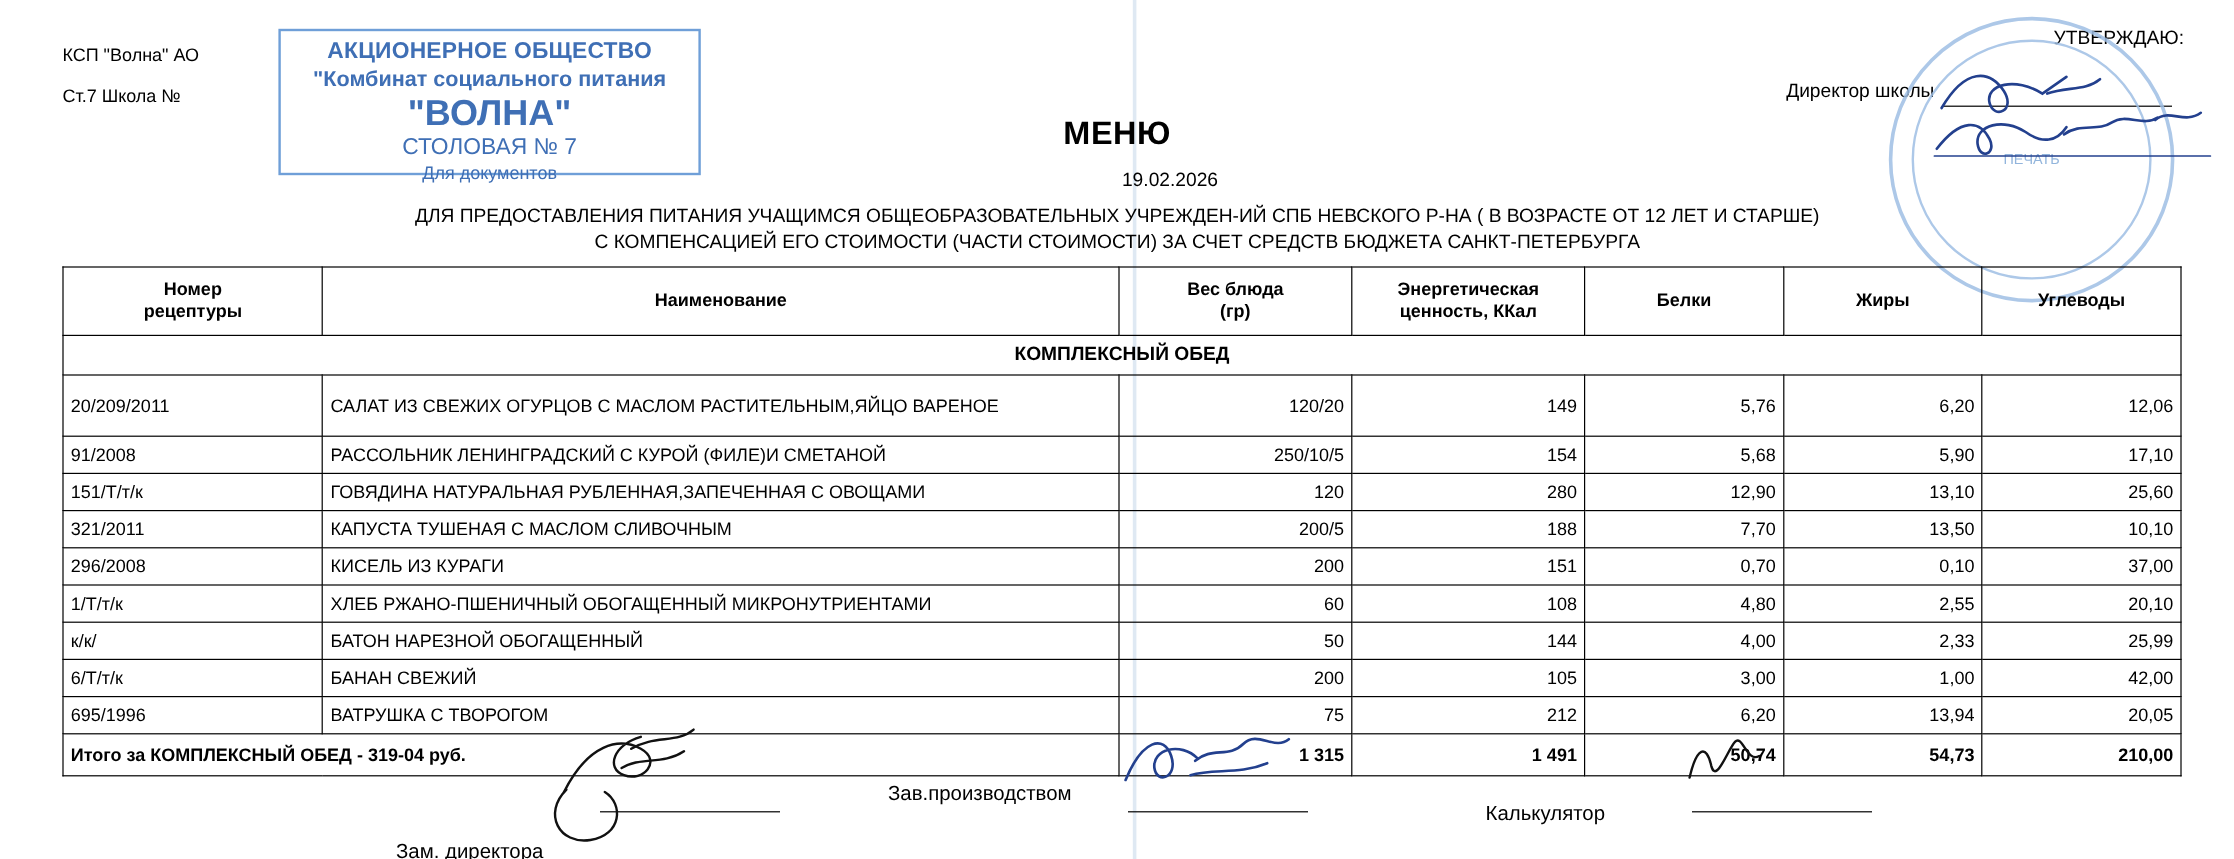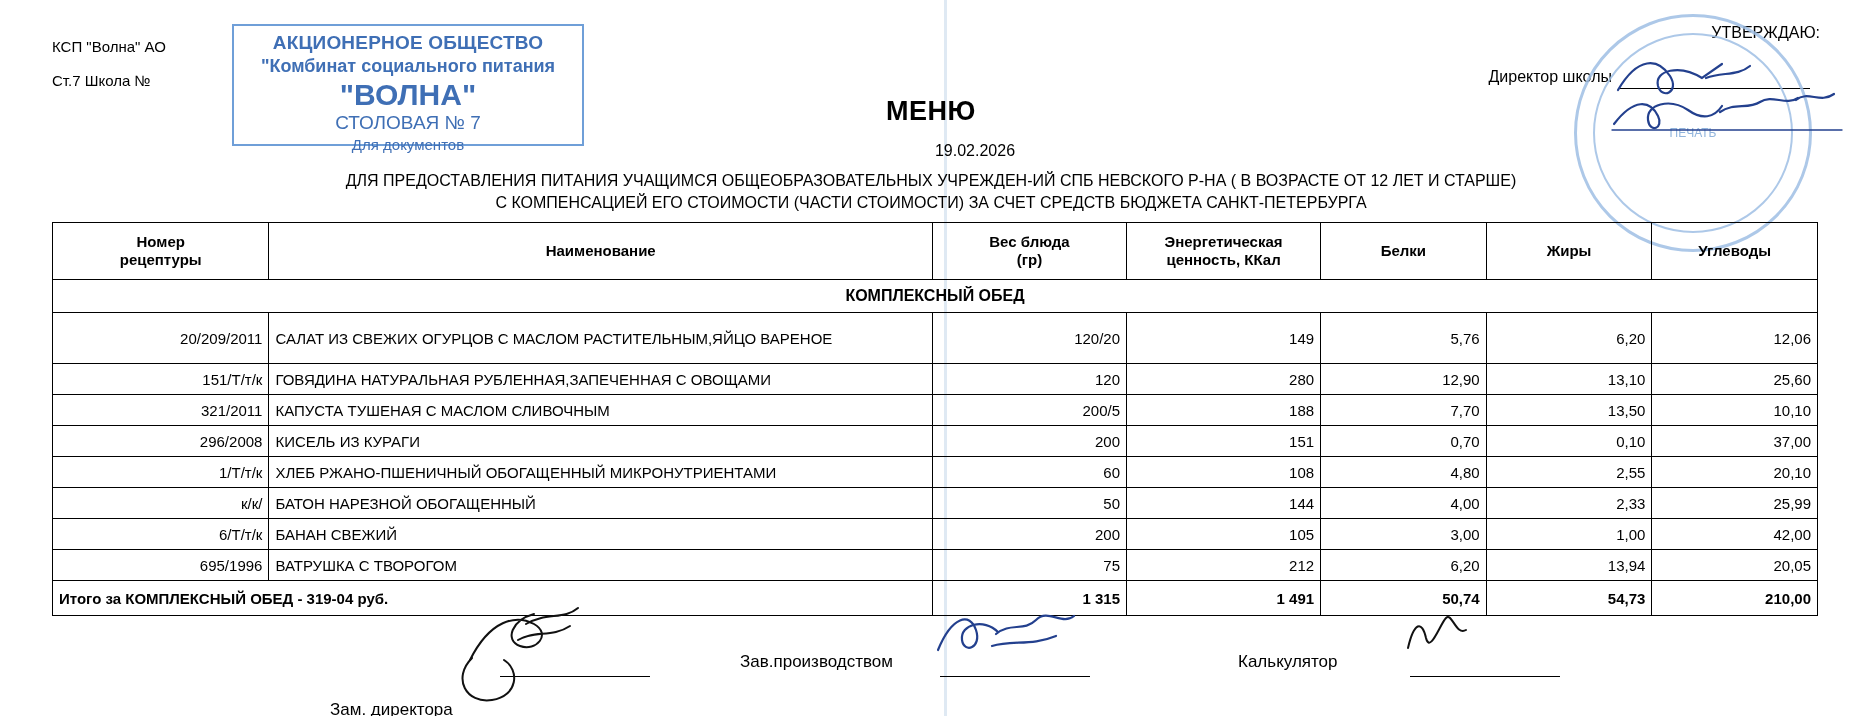--- a/index.html
+++ b/index.html
@@ -188,21 +188,21 @@
   .col-fat   { width: 150px; }
   .col-carb  { width: 150px; }
 
   .section-row td {
     text-align: center;
     font-weight: bold;
     font-size: 16px;
     height: 28px;
     padding: 1px 6px;
   }
-  td.c { text-align: right; margin-left: 48px; }
+  td.c { text-align: left; margin-left: 48px; }
   td.r { text-align: right; padding-right: 10px; }
   td.l { text-align: left; }
   tbody tr.item td { height: 26px; }
   tbody tr.item-tall td { height: 46px; }
   .total-row td {
     font-weight: bold;
     height: 30px;
   }
   .total-row td.l { }
 
@@ -290,20 +290,29 @@
       <tr class="item item-tall">
         <td class="c">20/209/2011</td>
         <td class="l">САЛАТ ИЗ СВЕЖИХ ОГУРЦОВ С МАСЛОМ РАСТИТЕЛЬНЫМ,ЯЙЦО ВАРЕНОЕ</td>
         <td class="r">120/20</td>
         <td class="r">149</td>
         <td class="r">5,76</td>
         <td class="r">6,20</td>
         <td class="r">12,06</td>
       </tr>
 
+      <tr class="item">
+        <td class="c">91/2008</td>
+        <td class="l">РАССОЛЬНИК ЛЕНИНГРАДСКИЙ С КУРОЙ (ФИЛЕ)И СМЕТАНОЙ</td>
+        <td class="r">250/10/5</td>
+        <td class="r">154</td>
+        <td class="r">5,68</td>
+        <td class="r">5,90</td>
+        <td class="r">17,10</td>
+      </tr>
 
       <tr class="item">
         <td class="c">151/Т/т/к</td>
         <td class="l">ГОВЯДИНА НАТУРАЛЬНАЯ РУБЛЕННАЯ,ЗАПЕЧЕННАЯ С ОВОЩАМИ</td>
         <td class="r">120</td>
         <td class="r">280</td>
         <td class="r">12,90</td>
         <td class="r">13,10</td>
         <td class="r">25,60</td>
       </tr>
@@ -379,21 +388,21 @@
     </tbody>
   </table>
 
   <div class="foot">
     <div class="lbl" style="left:330px; top:0;margin-top:48px;">Зам. директора</div>
     <div class="ln" style="left:500px; top:24px; width:150px;"></div>
 
     <div class="lbl" style="left:740px; top:0;">Зав.производством</div>
     <div class="ln" style="left:940px; top:24px; width:150px;"></div>
 
-    <div class="lbl" style="left:1238px; top:0;">Калькулятор</div>
+    <div class="lbl" style="left:1238px; top:16px;">Калькулятор</div>
     <div class="ln" style="left:1410px; top:24px; width:150px;"></div>
   </div>
 
   <svg class="scribble" style="left:460px; top:600px;" width="200" height="110" viewBox="0 0 200 110">
     <g fill="none" stroke="#111" stroke-width="2" stroke-linecap="round">
       <path d="M10 60 C30 20, 56 14, 74 24 C92 34, 76 52, 60 46 C44 40, 52 20, 74 14"></path>
       <path d="M66 24 C86 12, 104 20, 118 8"></path>
       <path d="M58 40 C74 30, 92 38, 110 26"></path>
       <path d="M12 58 C-8 78, 6 104, 32 100 C58 96, 60 70, 44 60"></path>
     </g>

